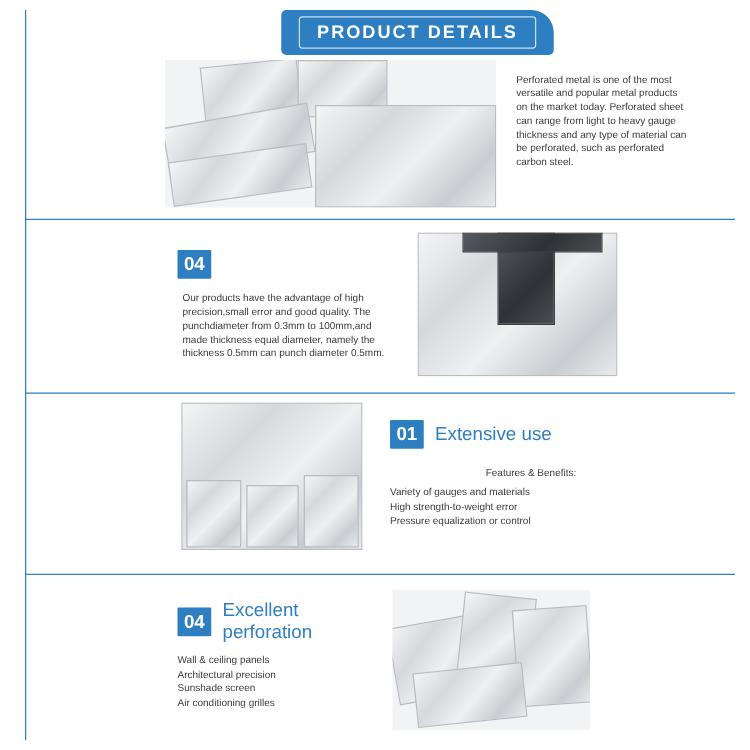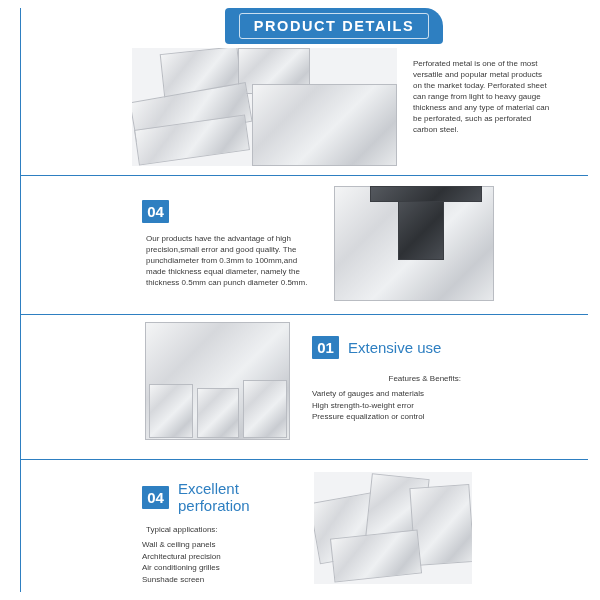--- a/index.html
+++ b/index.html
@@ -265,28 +265,25 @@
 
   <div class="divider" style="top:459px;"></div>
 
   <div class="section" style="top:472px; height:120px;">
     <div class="row" style="height:120px;">
       <div class="content" style="width:160px; padding:8px 8px 0 122px; box-sizing:content-box;">
         <div class="heading-line">
           <span class="num">04</span>
           <span class="htitle">Excellent perforation</span>
         </div>
-        <div class="body-text" style="margin-top:10px;">
-          <p>Typical applications:</p>
-        </div>
         <ul class="bullets" style="margin-top:2px;">
           <li>Wall &amp; ceiling panels</li>
           <li>Architectural precision</li>
+          <li>Sunshade screen</li>
           <li>Air conditioning grilles</li>
-          <li>Sunshade screen</li>
         </ul>
       </div>
       <div class="imgblock" style="width:158px; height:112px; margin-left:4px;">
         <div class="ph metal" style="left:0; top:24px; width:78px; height:62px; transform:rotate(-10deg);">
             <span class="pf-diag" style="position:absolute;left:0;top:0;right:0;bottom:0;"></span>
           </div>
         <div class="ph metal" style="left:54px; top:4px; width:58px; height:72px; transform:rotate(6deg);">
             <span class="pf-sq" style="position:absolute;left:0;top:0;right:0;bottom:0;"></span>
           </div>
         <div class="ph metal" style="left:98px; top:14px; width:60px; height:78px; transform:rotate(-4deg);">

